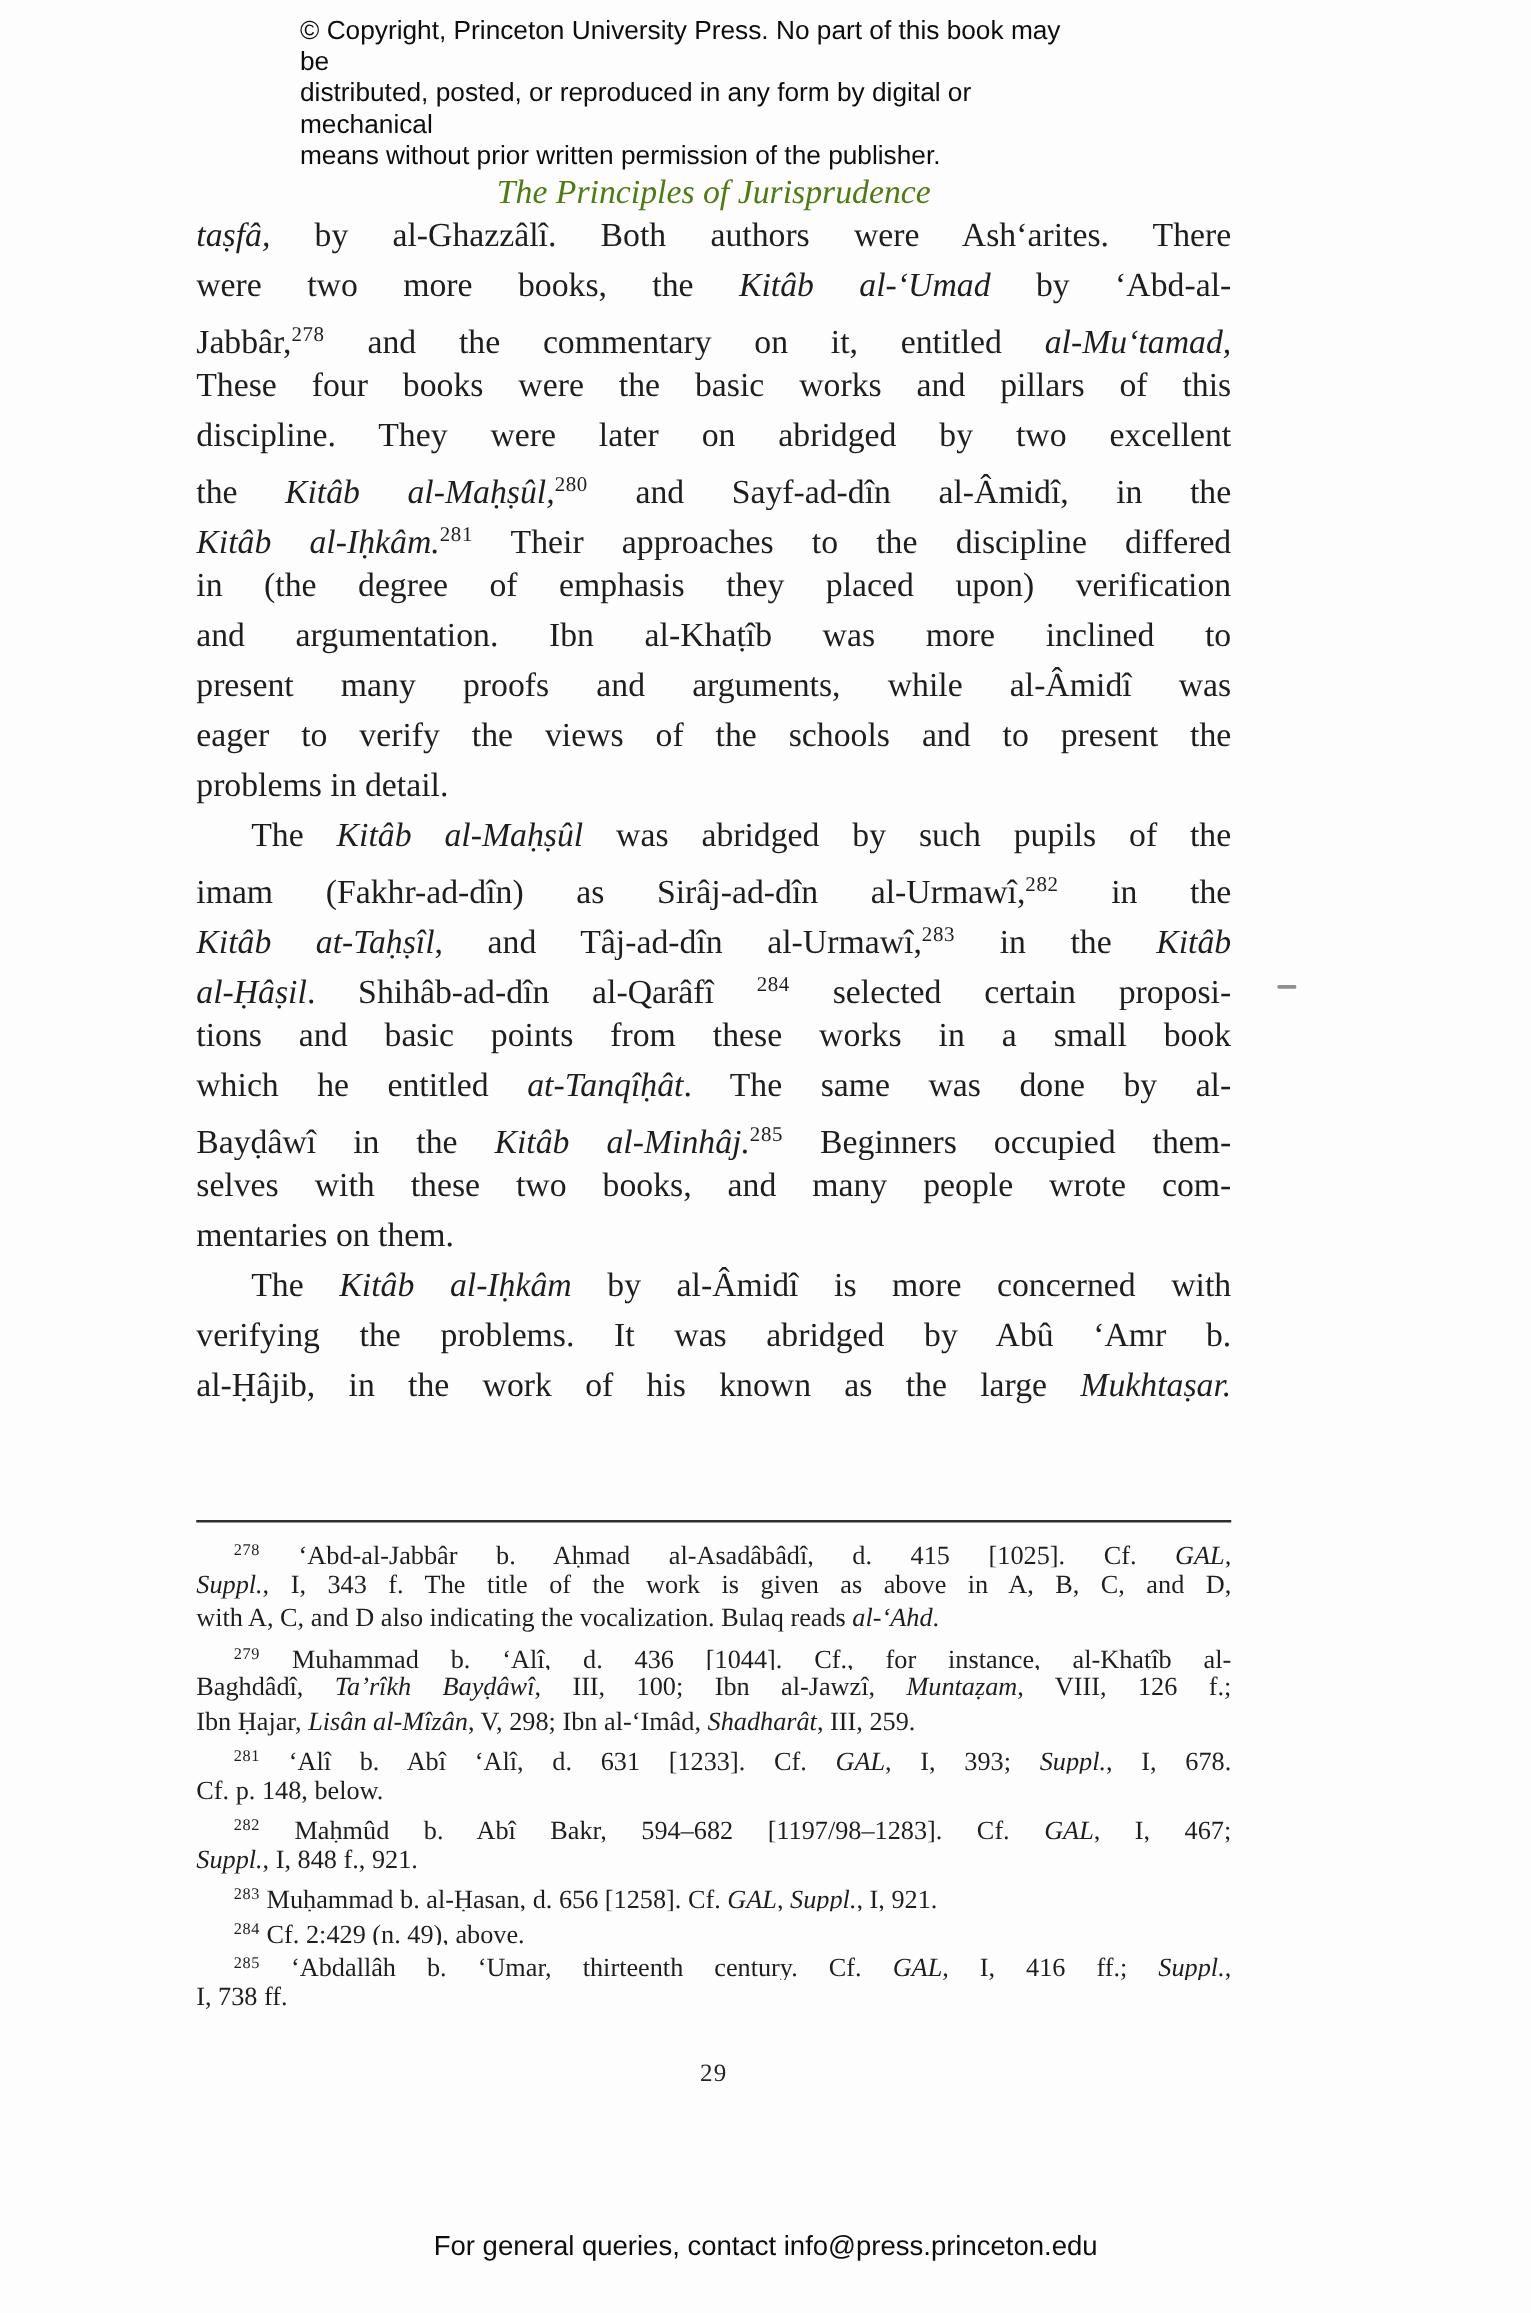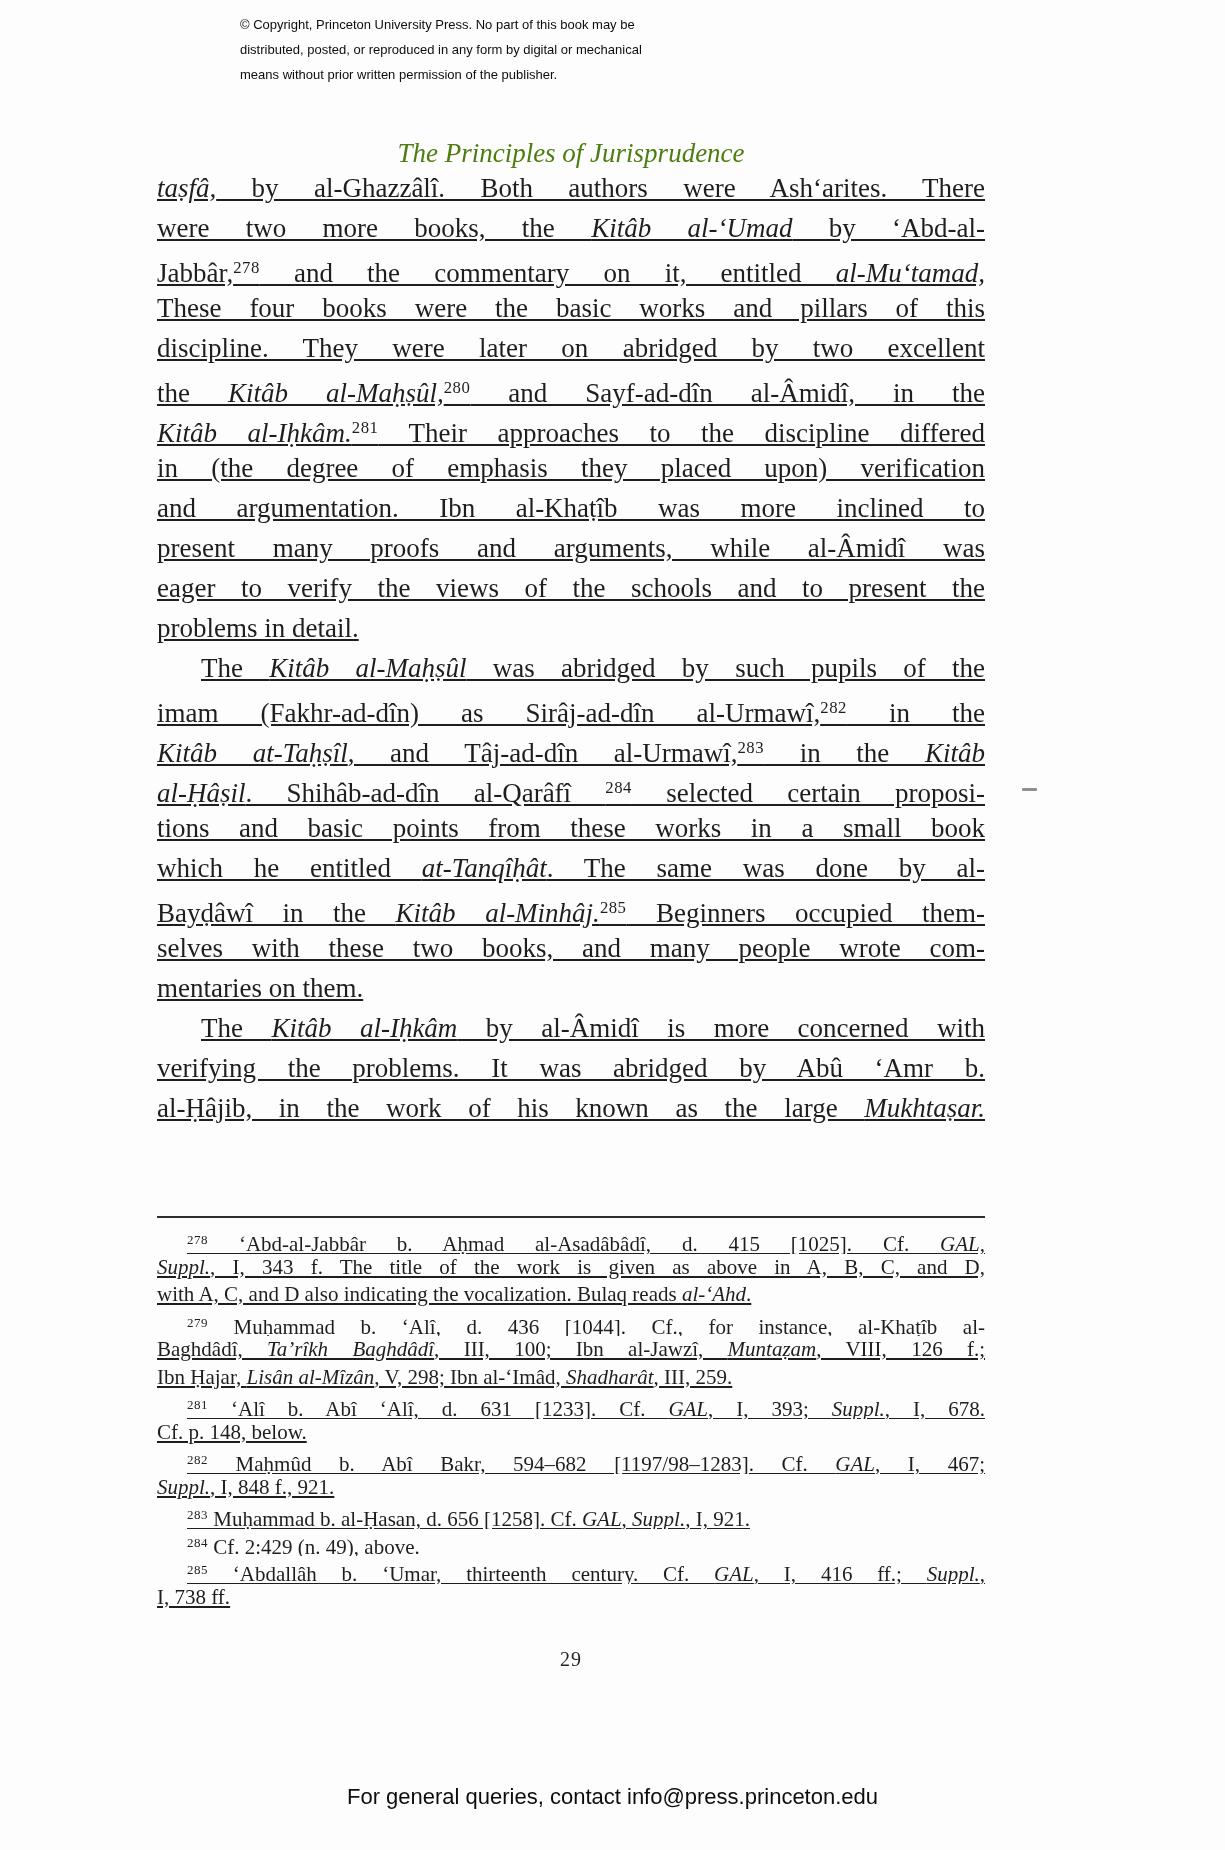--- a/index.html
+++ b/index.html
@@ -7,21 +7,21 @@
     width:1225px;height:1850px;
     background:#fdfdfd;
     position:relative;
     font-family:"Liberation Serif","DejaVu Serif",serif;
     color:#1e1e1e;
     overflow:hidden;
   }
   .copyright{
     position:absolute;left:240px;top:12px;width:620px;
     font-family:"Liberation Sans","DejaVu Sans",sans-serif;
-    font-size:13px;line-height:25px;color:#0d0d0d;
+    font-size:21px;line-height:25px;color:#0d0d0d;
   }
   .running-head{
     position:absolute;left:157px;top:138px;width:828px;
     text-align:center;font-style:italic;font-size:27px;color:#4d7c0f;
   }
   .body-text{
     position:absolute;left:157px;top:168px;width:828px;
     font-size:27px;
   }
   .body-text .line{height:40px;line-height:40px;}
@@ -29,21 +29,21 @@
   .fn-rule{
     position:absolute;left:157px;top:1216px;width:828px;height:2px;
     background:#2e2e2e;
   }
   .footnotes{
     position:absolute;left:157px;top:1226px;width:828px;
     font-size:21px;
   }
   .footnotes .line{height:27.5px;line-height:27.5px;}
   .footnotes .indent{text-indent:30px;}
-  .line{overflow:hidden;white-space:normal;text-decoration:underline;}
+  .line{overflow:hidden;white-space:normal;}
   .jline{text-align:justify;text-align-last:justify;}
   .it{font-style:italic;}
   .sup{font-size:62%;vertical-align:0.55em;letter-spacing:0.5px;}
   .page-number{
     position:absolute;left:157px;top:1648px;width:828px;
     text-align:center;font-size:20px;letter-spacing:1px;color:#242424;
   }
   .footer{
     position:absolute;left:0;top:1784px;width:1225px;
     text-align:center;
@@ -95,21 +95,21 @@
       <div class="line jline"><span>al-Ḥâjib, in the work of his known as the large </span><span class="it">Mukhtaṣar.</span></div>
     </div>
 
   <div class="fn-rule"></div>
 
   <div class="footnotes" id="footnotes">
       <div class="line jline indent"><span class="sup">278</span><span> ʻAbd-al-Jabbâr b. Aḥmad al-Asadâbâdî, d. 415 [1025]. Cf. </span><span class="it">GAL,</span></div>
       <div class="line jline"><span class="it">Suppl.</span><span>, I, 343 f. The title of the work is given as above in A, B, C, and D,</span></div>
       <div class="line"><span>with A, C, and D also indicating the vocalization. Bulaq reads </span><span class="it">al-ʻAhd</span><span>.</span></div>
       <div class="line jline indent"><span class="sup">279</span><span> Muḥammad b. ʻAlî, d. 436 [1044]. Cf., for instance, al-Khaṭîb al-</span></div>
-      <div class="line jline"><span>Baghdâdî, </span><span class="it">Taʼrîkh Baghdâdî</span><span>, III, 100; Ibn al-Jawzî, </span><span class="it">Muntaẓam</span><span>, VIII, 126 f.;</span></div>
+      <div class="line jline"><span>Baghdâdî, </span><span class="it">Taʼrîkh Bayḍâwî</span><span>, III, 100; Ibn al-Jawzî, </span><span class="it">Muntaẓam</span><span>, VIII, 126 f.;</span></div>
       <div class="line"><span>Ibn Ḥajar, </span><span class="it">Lisân al-Mîzân</span><span>, V, 298; Ibn al-ʻImâd, </span><span class="it">Shadharât</span><span>, III, 259.</span></div>
       <div class="line jline indent"><span class="sup">281</span><span> ʻAlî b. Abî ʻAlî, d. 631 [1233]. Cf. </span><span class="it">GAL</span><span>, I, 393; </span><span class="it">Suppl.</span><span>, I, 678.</span></div>
       <div class="line"><span>Cf. p. 148, below.</span></div>
       <div class="line jline indent"><span class="sup">282</span><span> Maḥmûd b. Abî Bakr, 594–682 [1197/98–1283]. Cf. </span><span class="it">GAL</span><span>, I, 467;</span></div>
       <div class="line"><span class="it">Suppl.</span><span>, I, 848 f., 921.</span></div>
       <div class="line indent"><span class="sup">283</span><span> Muḥammad b. al-Ḥasan, d. 656 [1258]. Cf. </span><span class="it">GAL</span><span>, </span><span class="it">Suppl.</span><span>, I, 921.</span></div>
       <div class="line indent"><span class="sup">284</span><span> Cf. 2:429 (n. 49), above.</span></div>
       <div class="line jline indent"><span class="sup">285</span><span> ʻAbdallâh b. ʻUmar, thirteenth century. Cf. </span><span class="it">GAL</span><span>, I, 416 ff.; </span><span class="it">Suppl.</span><span>,</span></div>
       <div class="line"><span>I, 738 ff.</span></div>
     </div>

